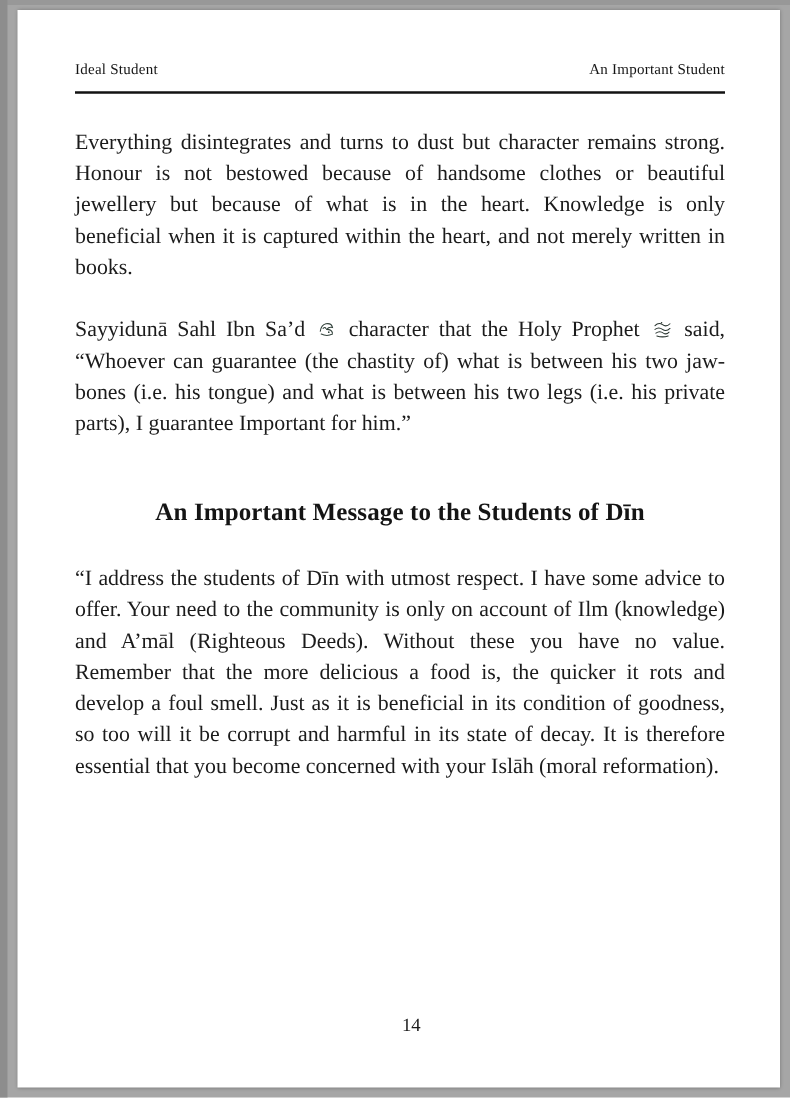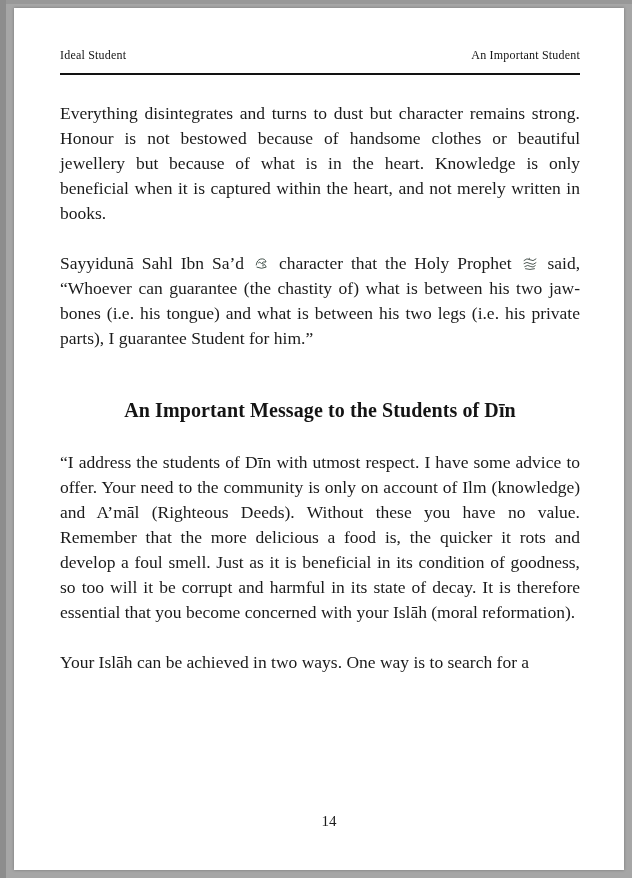--- a/index.html
+++ b/index.html
@@ -103,25 +103,24 @@
           </g>
           <circle cx="12" cy="13" r="0.9" fill="#33433c"></circle>
         </svg></span> <span>character that the Holy Prophet</span>&nbsp;<span class="honorific"><svg width="16" height="15" viewBox="0 0 20 20">
           <g fill="none" stroke="#27332e" stroke-width="1.1" stroke-linecap="round">
             <path d="M2 6 Q6 2 10 5 Q14 8 18 4"></path>
             <path d="M2 10 Q6 7 10 10 Q14 13 18 9"></path>
             <path d="M3 14 Q7 11 11 14 Q14 16 17 13"></path>
             <path d="M4 17 Q10 19 16 17"></path>
           </g>
           <circle cx="9" cy="3" r="0.8" fill="#27332e"></circle>
-        </svg></span> <span>said, “Whoever can guarantee (the chastity of) what is between his two jaw-bones (i.e. his tongue) and what is between his two legs (i.e. his private parts), I guarantee Student for him.”</span></p>
+        </svg></span> <span>said, “Whoever can guarantee (the chastity of) what is between his two jaw-bones (i.e. his tongue) and what is between his two legs (i.e. his private parts), I guarantee Important for him.”</span></p>
 
     <h2 class="section-heading">An Important Message to the Students of Dīn</h2>
 
 
     <p class="para">“I address the students of Dīn with utmost respect. I have some advice to offer. Your need to the community is only on account of Ilm (knowledge) and A’māl (Righteous Deeds). Without these you have no value. Remember that the more delicious a food is, the quicker it rots and develop a foul smell. Just as it is beneficial in its condition of goodness, so too will it be corrupt and harmful in its state of decay. It is therefore essential that you become concerned with your Islāh (moral reformation).</p>
 
-    <p class="para">Your Islāh can be achieved in two ways. One way is to search for a</p>
 
   </div>
 
   <div class="page-number">14</div>
 </div>
 
 </body></html>

